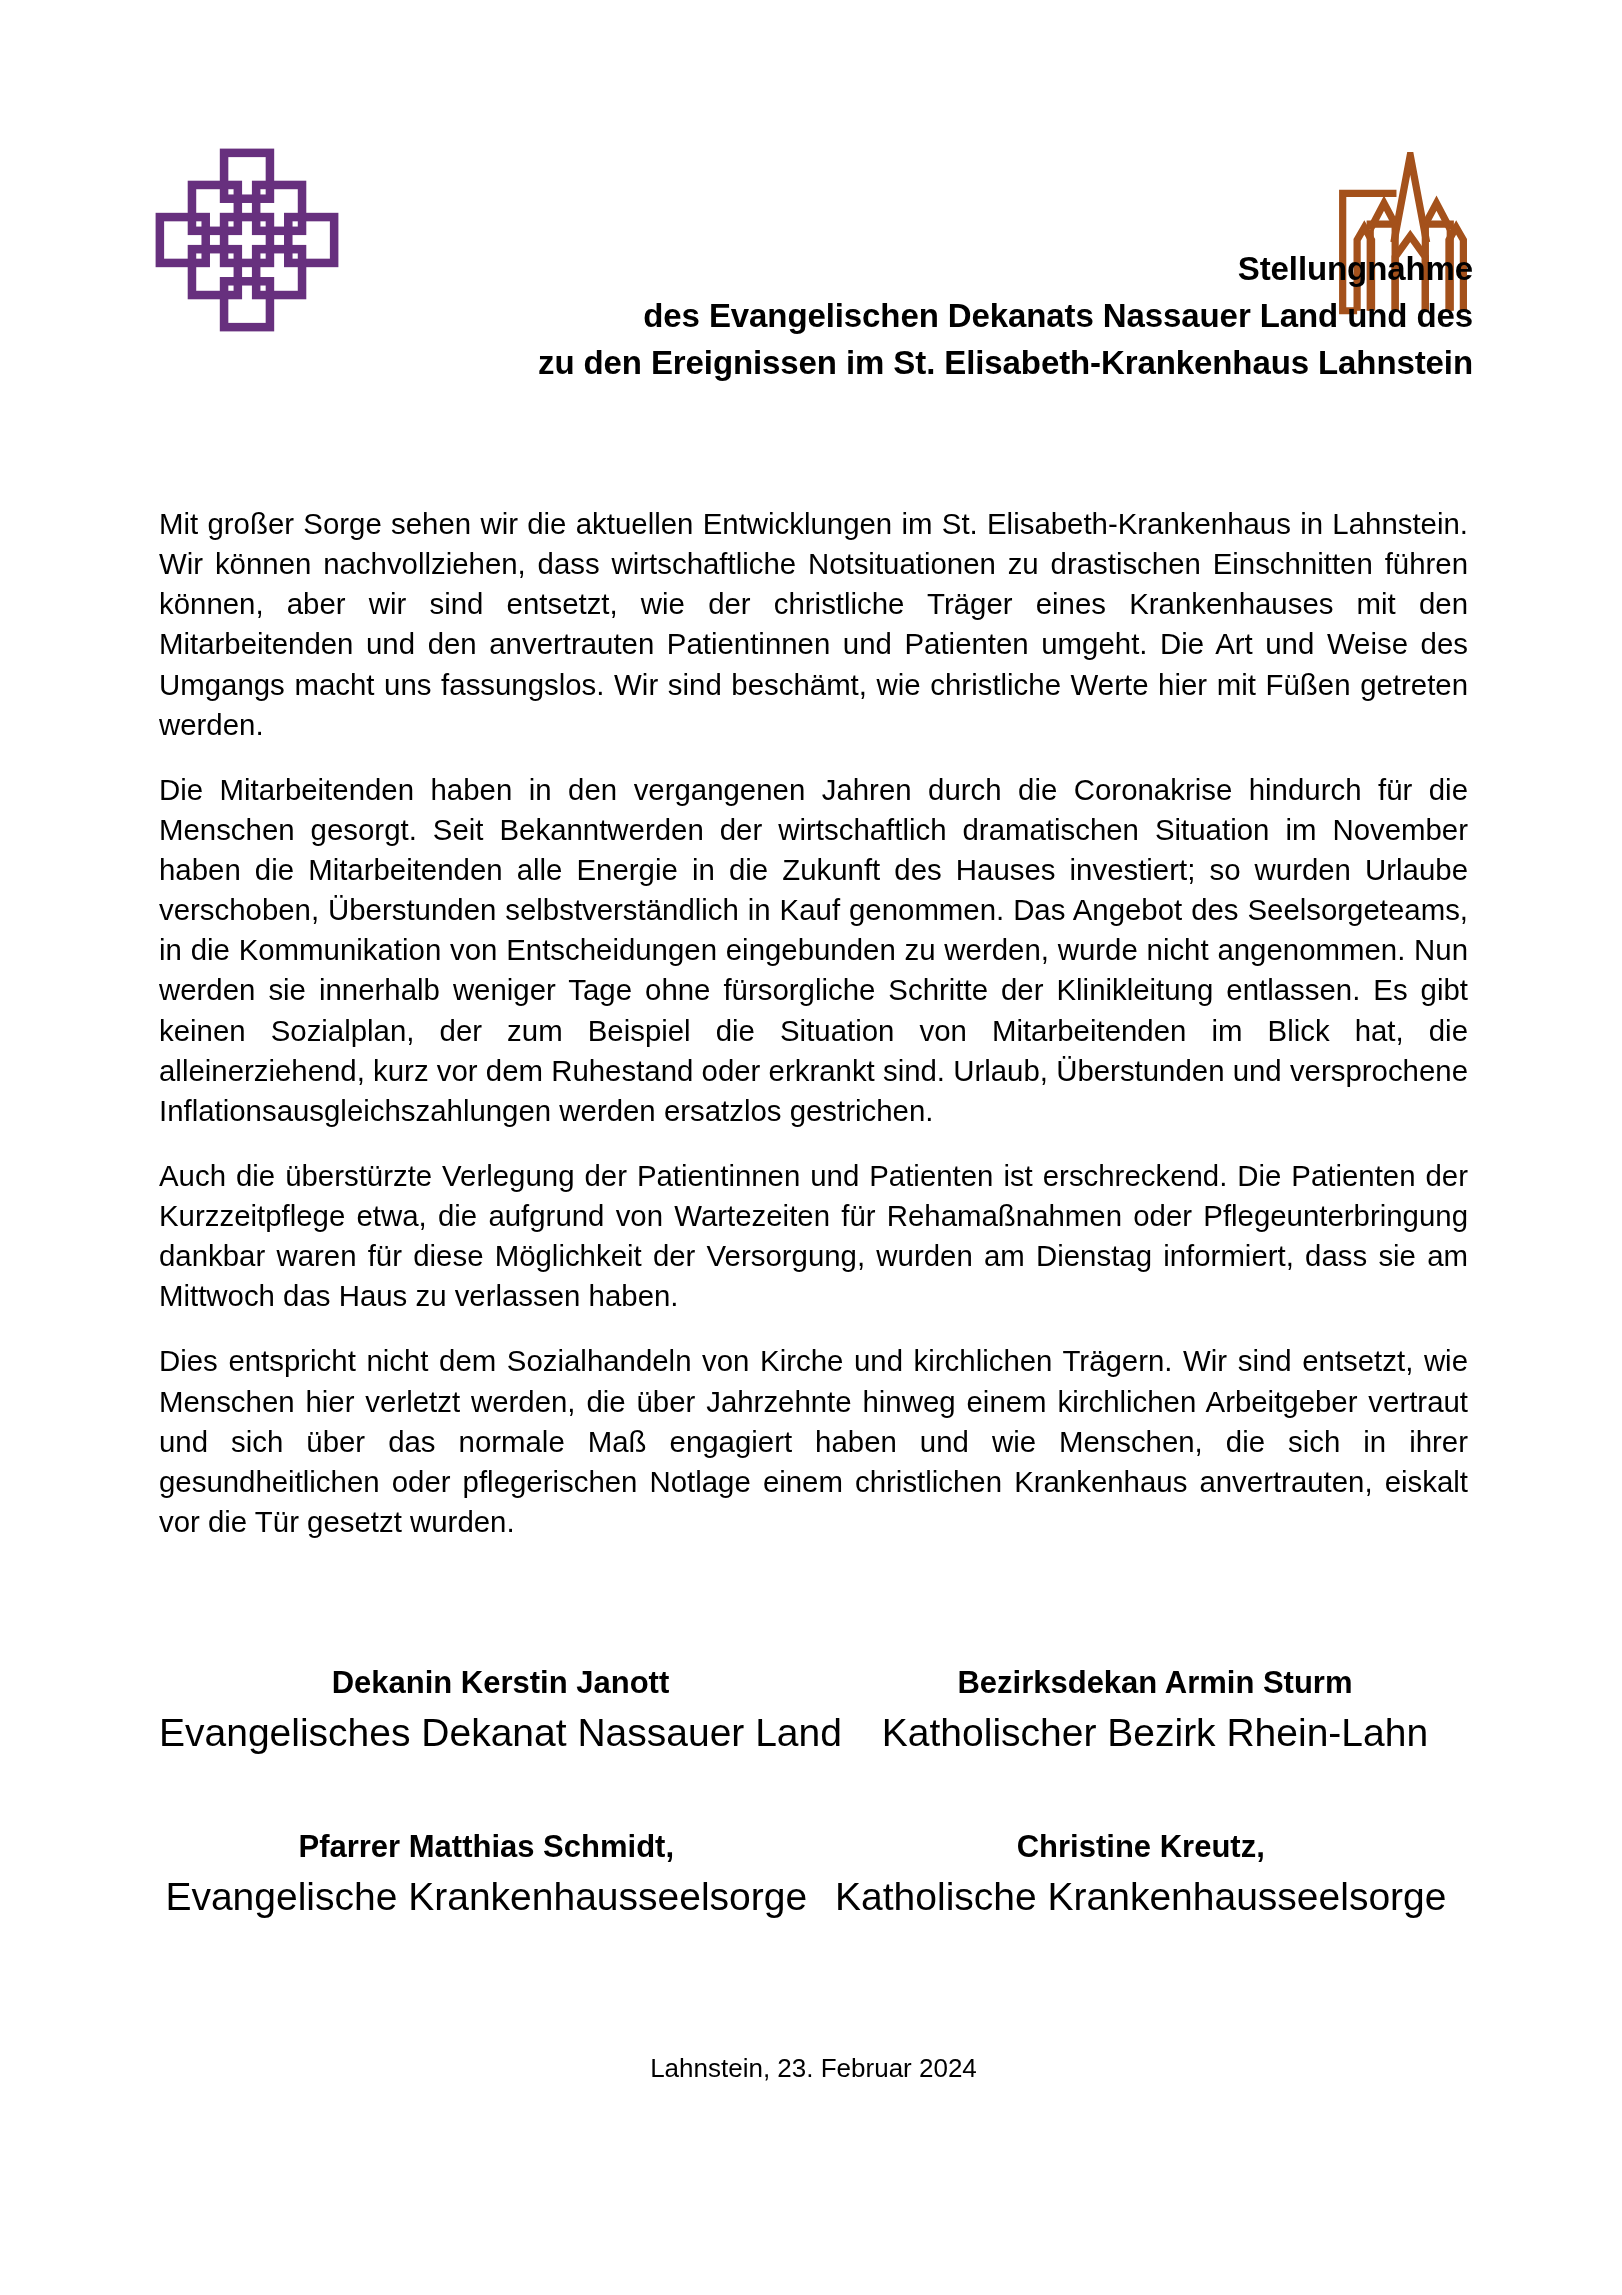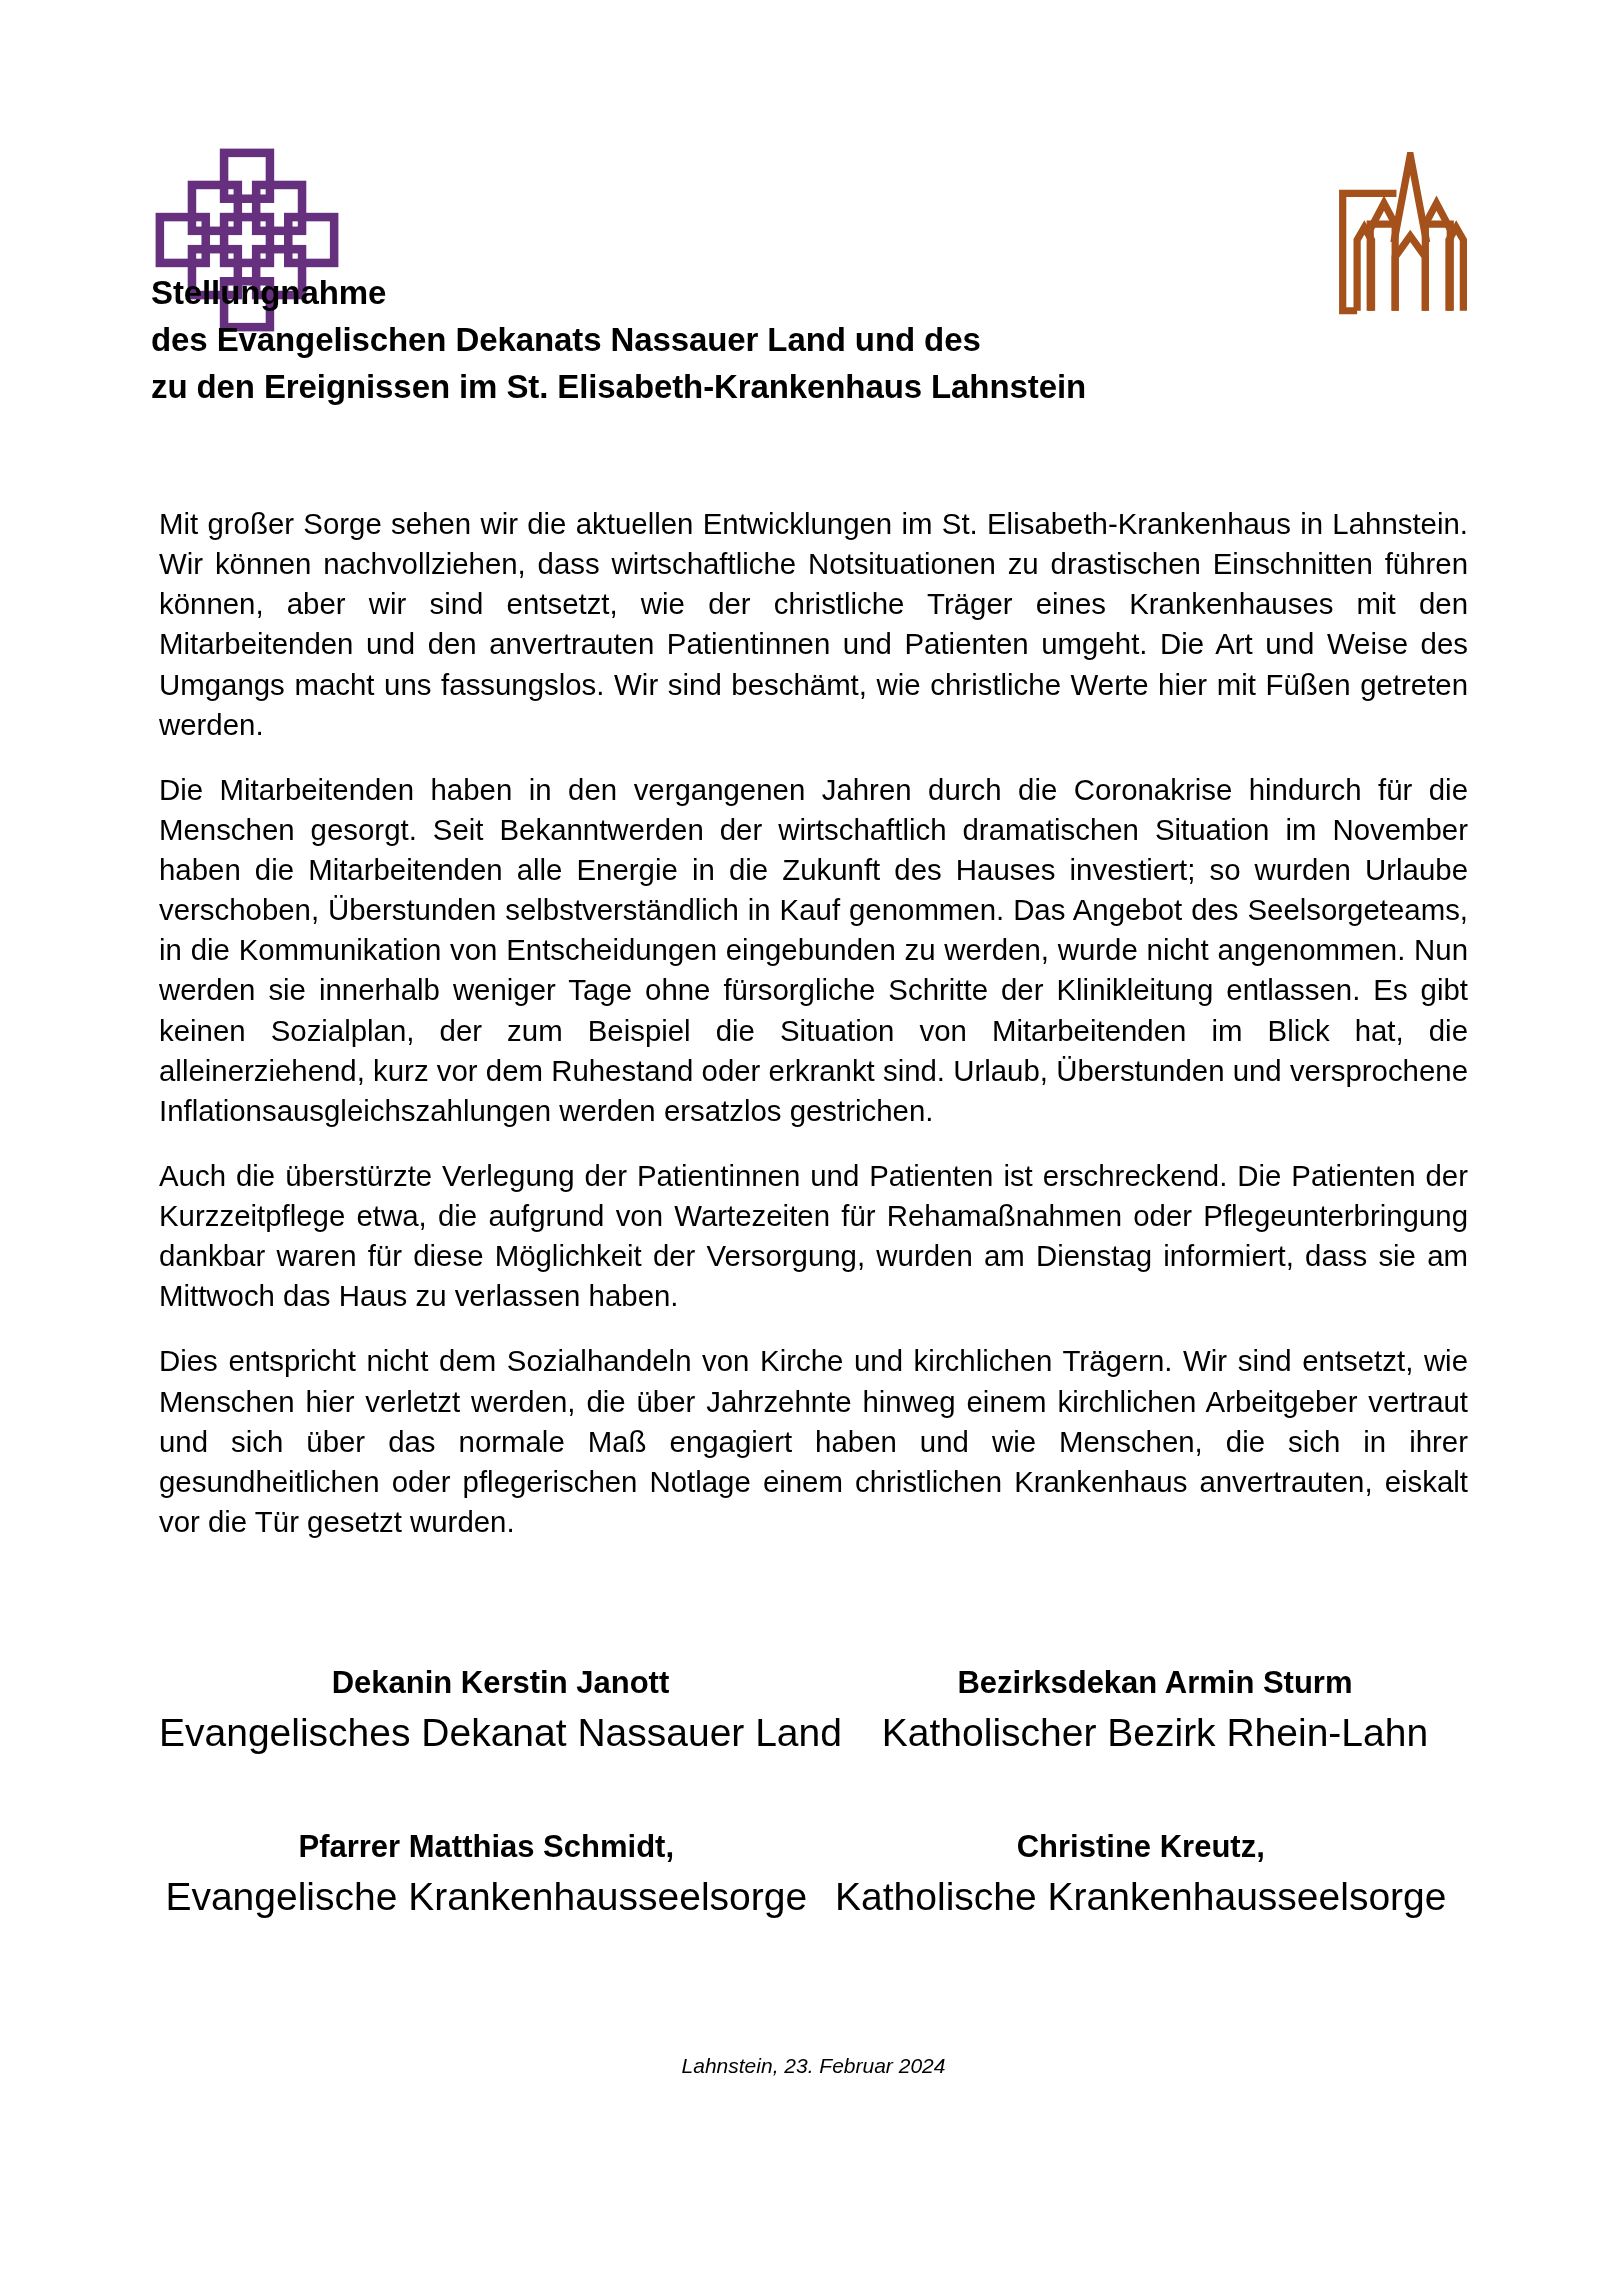--- a/index.html
+++ b/index.html
@@ -35,23 +35,23 @@
     top: 152px;
     width: 164px;
     height: 164px;
   }
   .logo-left svg, .logo-right svg { display: block; width: 100%; height: 100%; }
 
   
   .title-block {
     position: absolute;
     left: 151px;
-    top: 270px;
+    top: 246px;
     width: 1322px;
-    text-align: left;
+    text-align: right;
   }
   .title-line {
     font-size: 33px;
     font-weight: bold;
     line-height: 1.42;
     letter-spacing: -0.1px;
     white-space: nowrap;
   }
 
   
@@ -101,23 +101,22 @@
     white-space: nowrap;
   }
 
   
   .date-line {
     position: absolute;
     left: 159px;
     top: 2052px;
     width: 1309px;
     text-align: center;
-    font-size: 21px;
+    font-size: 26px;
     line-height: 1.3;
-    font-style: italic;
   }
 </style>
 </head>
 <body>
 
 <div class="page">
 
   <div class="logo-left">
     <svg viewBox="0 0 290 290" xmlns="http://www.w3.org/2000/svg">
       <g fill="none" stroke="#67307E" stroke-width="13">

